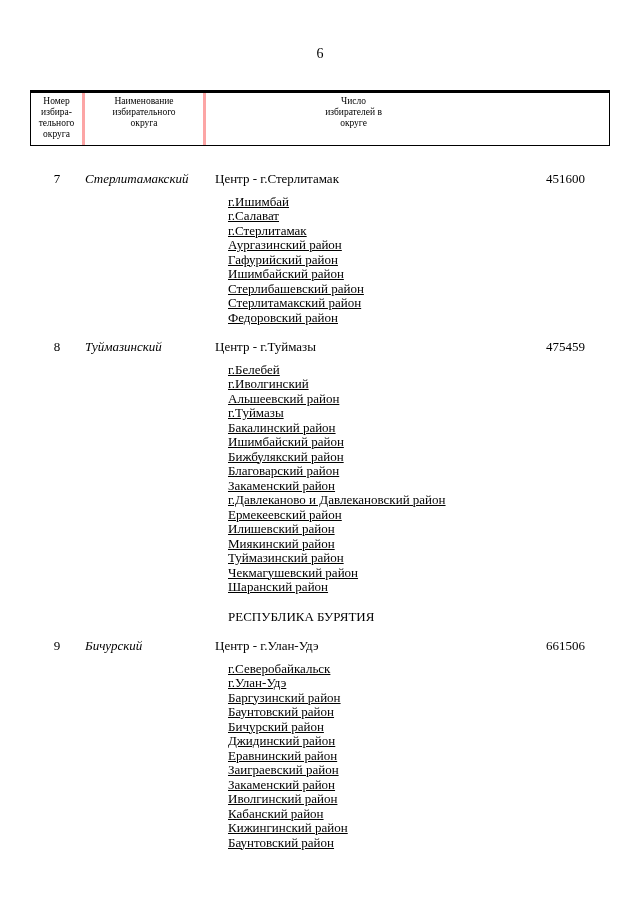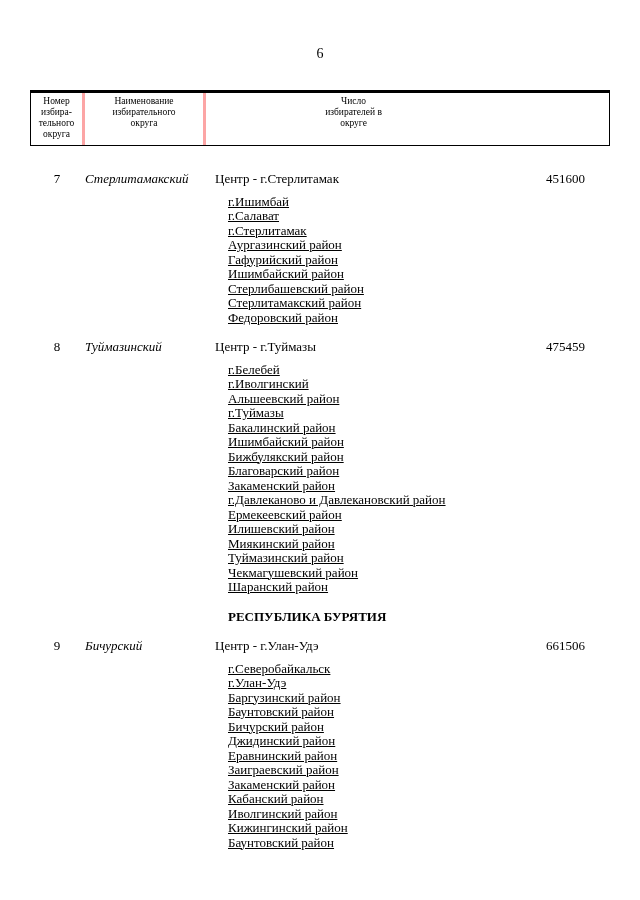--- a/index.html
+++ b/index.html
@@ -63,21 +63,21 @@
     grid-template-columns: 54px 121px 295px 110px;
     margin-bottom: 15px;
   }
   .cell-number { text-align: center; }
   .cell-name   { padding-left: 1px; font-style: italic; }
   .cell-desc   { padding-left: 10px; }
   .cell-voters { text-align: right; padding-right: 25px; }
   .localities  { margin-top: 8px; padding-left: 13px; }
   .locality    { line-height: 14.5px; text-decoration: underline; }
   .section-title {
-    font-weight: bold;
+    font-weight: normal;
     font-size: 13px;
     padding-left: 198px;
     margin: 14px 0 15px 0;
   }
 </style>
 </head>
 <body>
 
 <div class="sheet">
 
@@ -154,22 +154,22 @@
       <div class="localities">
             <div class="locality">г.Северобайкальск</div>
             <div class="locality">г.Улан-Удэ</div>
             <div class="locality">Баргузинский район</div>
             <div class="locality">Баунтовский район</div>
             <div class="locality">Бичурский район</div>
             <div class="locality">Джидинский район</div>
             <div class="locality">Еравнинский район</div>
             <div class="locality">Заиграевский район</div>
             <div class="locality">Закаменский район</div>
+            <div class="locality">Иволгинский район</div>
             <div class="locality">Кабанский район</div>
-            <div class="locality">Иволгинский район</div>
             <div class="locality">Кижингинский район</div>
             <div class="locality">Баунтовский район</div>
           </div>
     </div>
     <div class="cell-voters">661506</div>
   </div>
 </div>
 
 </div>
 

